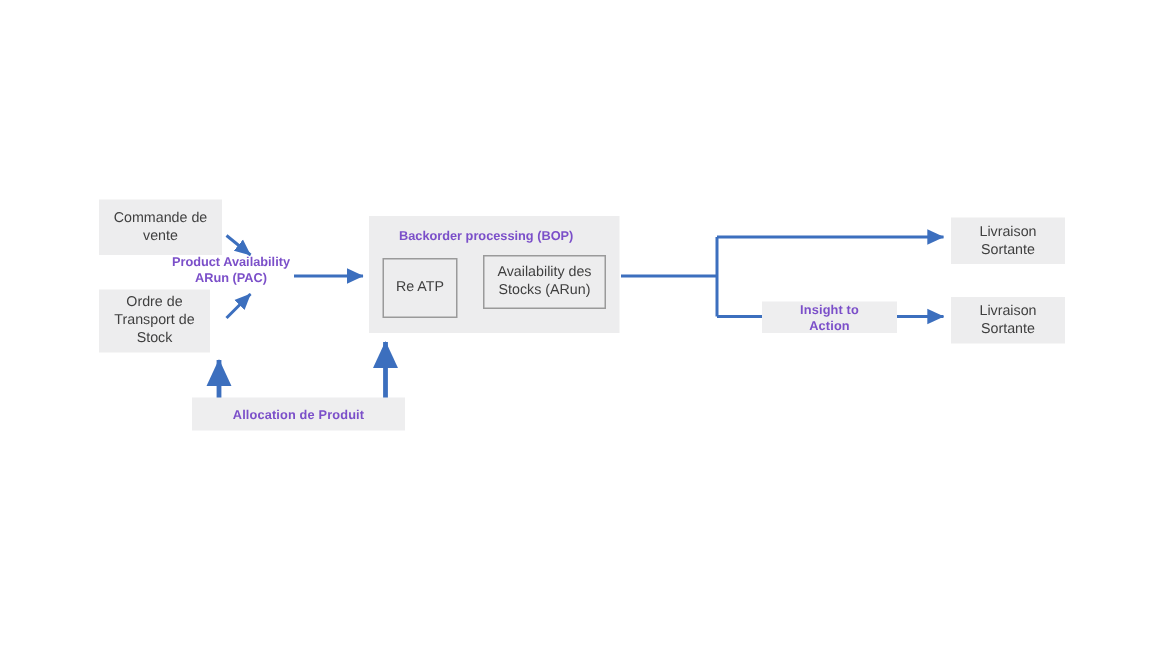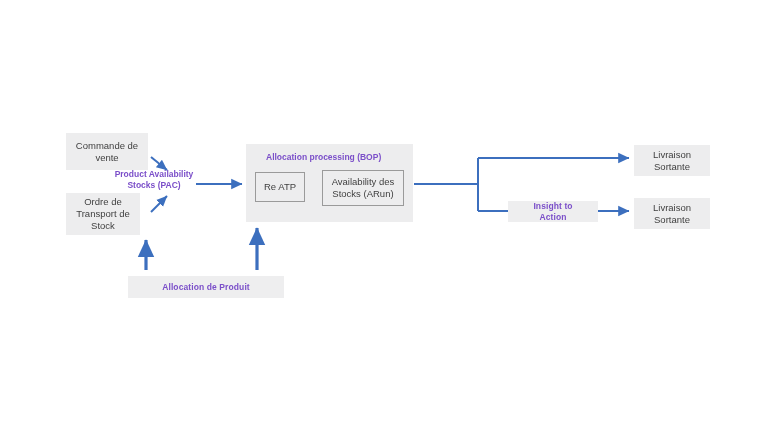--- a/index.html
+++ b/index.html
@@ -116,34 +116,34 @@
   </svg>
 
   <div class="node entity" style="left:66px; top:133px; width:82px; height:37px; white-space:pre-line;">Commande de
 vente</div>
 
   <div class="node entity" style="left:66px; top:193px; width:74px; height:42px; white-space:pre-line;">Ordre de
 Transport de
 Stock</div>
 
   <div class="freelabel" style="left:108px; top:169px; width:92px; color:#7b4fc9;">Product Availability
-Stocks (PAC)</div>
+ARun (PAC)</div>
 
   <div class="container-box" style="left:246px; top:144px; width:167px; height:78px;"></div>
 
-  <div class="container-title" style="left:266px; top:152px; color:#7b4fc9;">Allocation processing (BOP)</div>
+  <div class="container-title" style="left:266px; top:152px; color:#7b4fc9;">Backorder processing (BOP)</div>
 
-  <div class="node substep" style="left:255px; top:172px; width:50px; height:30px; white-space:pre-line;">Re ATP</div>
+  <div class="node substep" style="left:255px; top:172px; width:50px; height:40px; white-space:pre-line;">Re ATP</div>
 
   <div class="node substep" style="left:322px; top:170px; width:82px; height:36px; white-space:pre-line;">Availability des
 Stocks (ARun)</div>
 
   <div class="node process" style="left:508px; top:201px; width:90px; height:21px; color:#7b4fc9;">Insight to Action</div>
 
   <div class="node entity" style="left:634px; top:145px; width:76px; height:31px; white-space:pre-line;">Livraison
 Sortante</div>
 
   <div class="node entity" style="left:634px; top:198px; width:76px; height:31px; white-space:pre-line;">Livraison
 Sortante</div>
 
-  <div class="node process" style="left:128px; top:276px; width:156px; height:22px; color:#7b4fc9;">Allocation de Produit</div>
+  <div class="node process" style="left:128px; top:265px; width:142px; height:22px; color:#7b4fc9;">Allocation de Produit</div>
 
 </div>
 
 </body></html>

